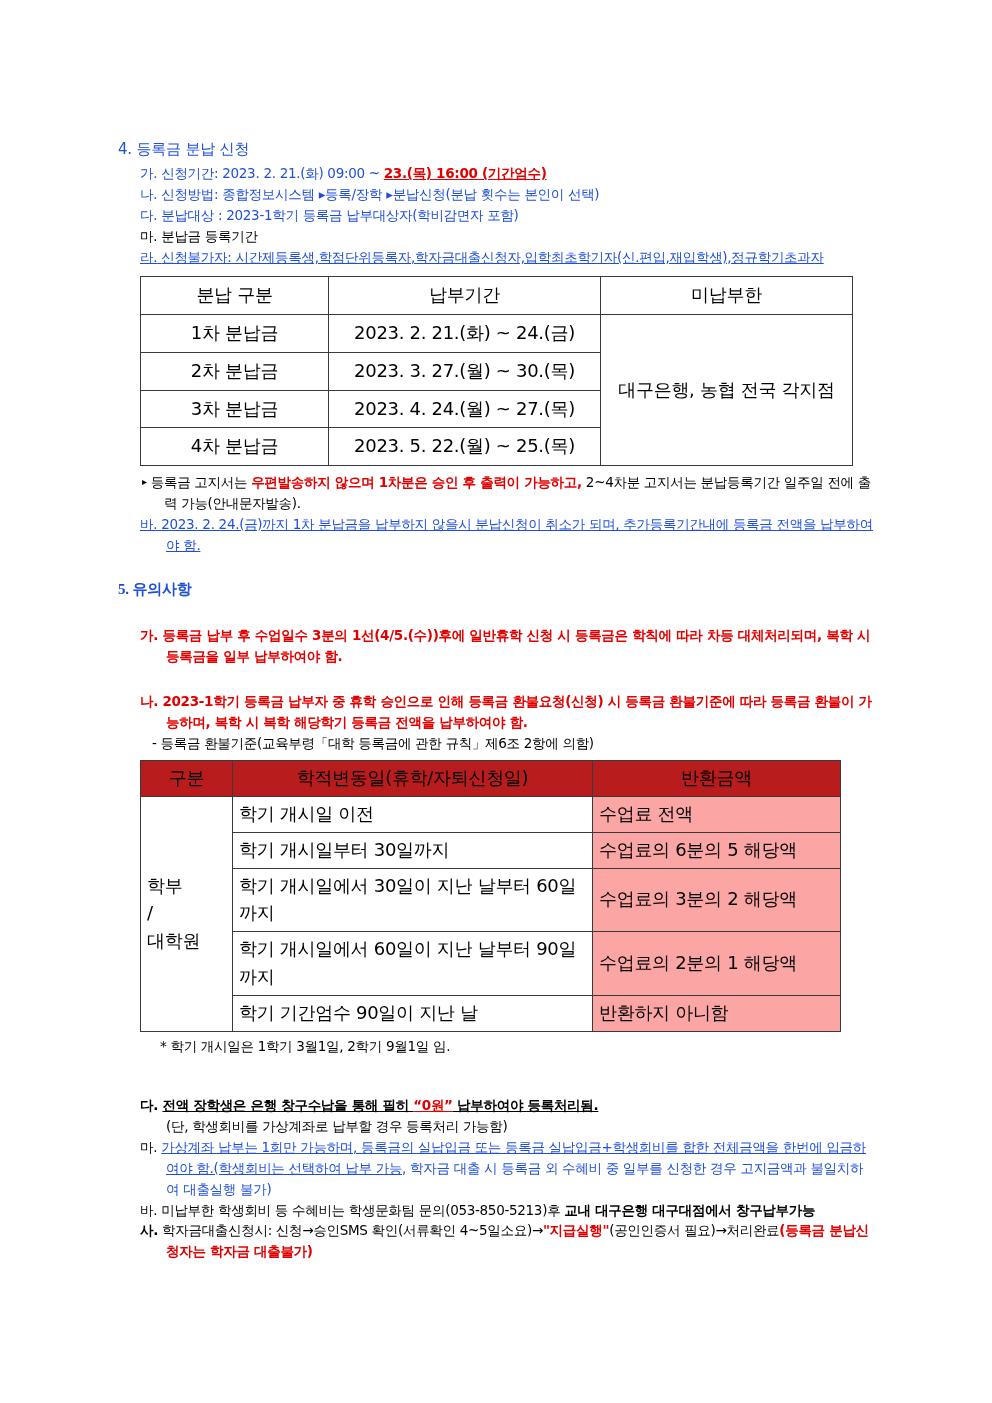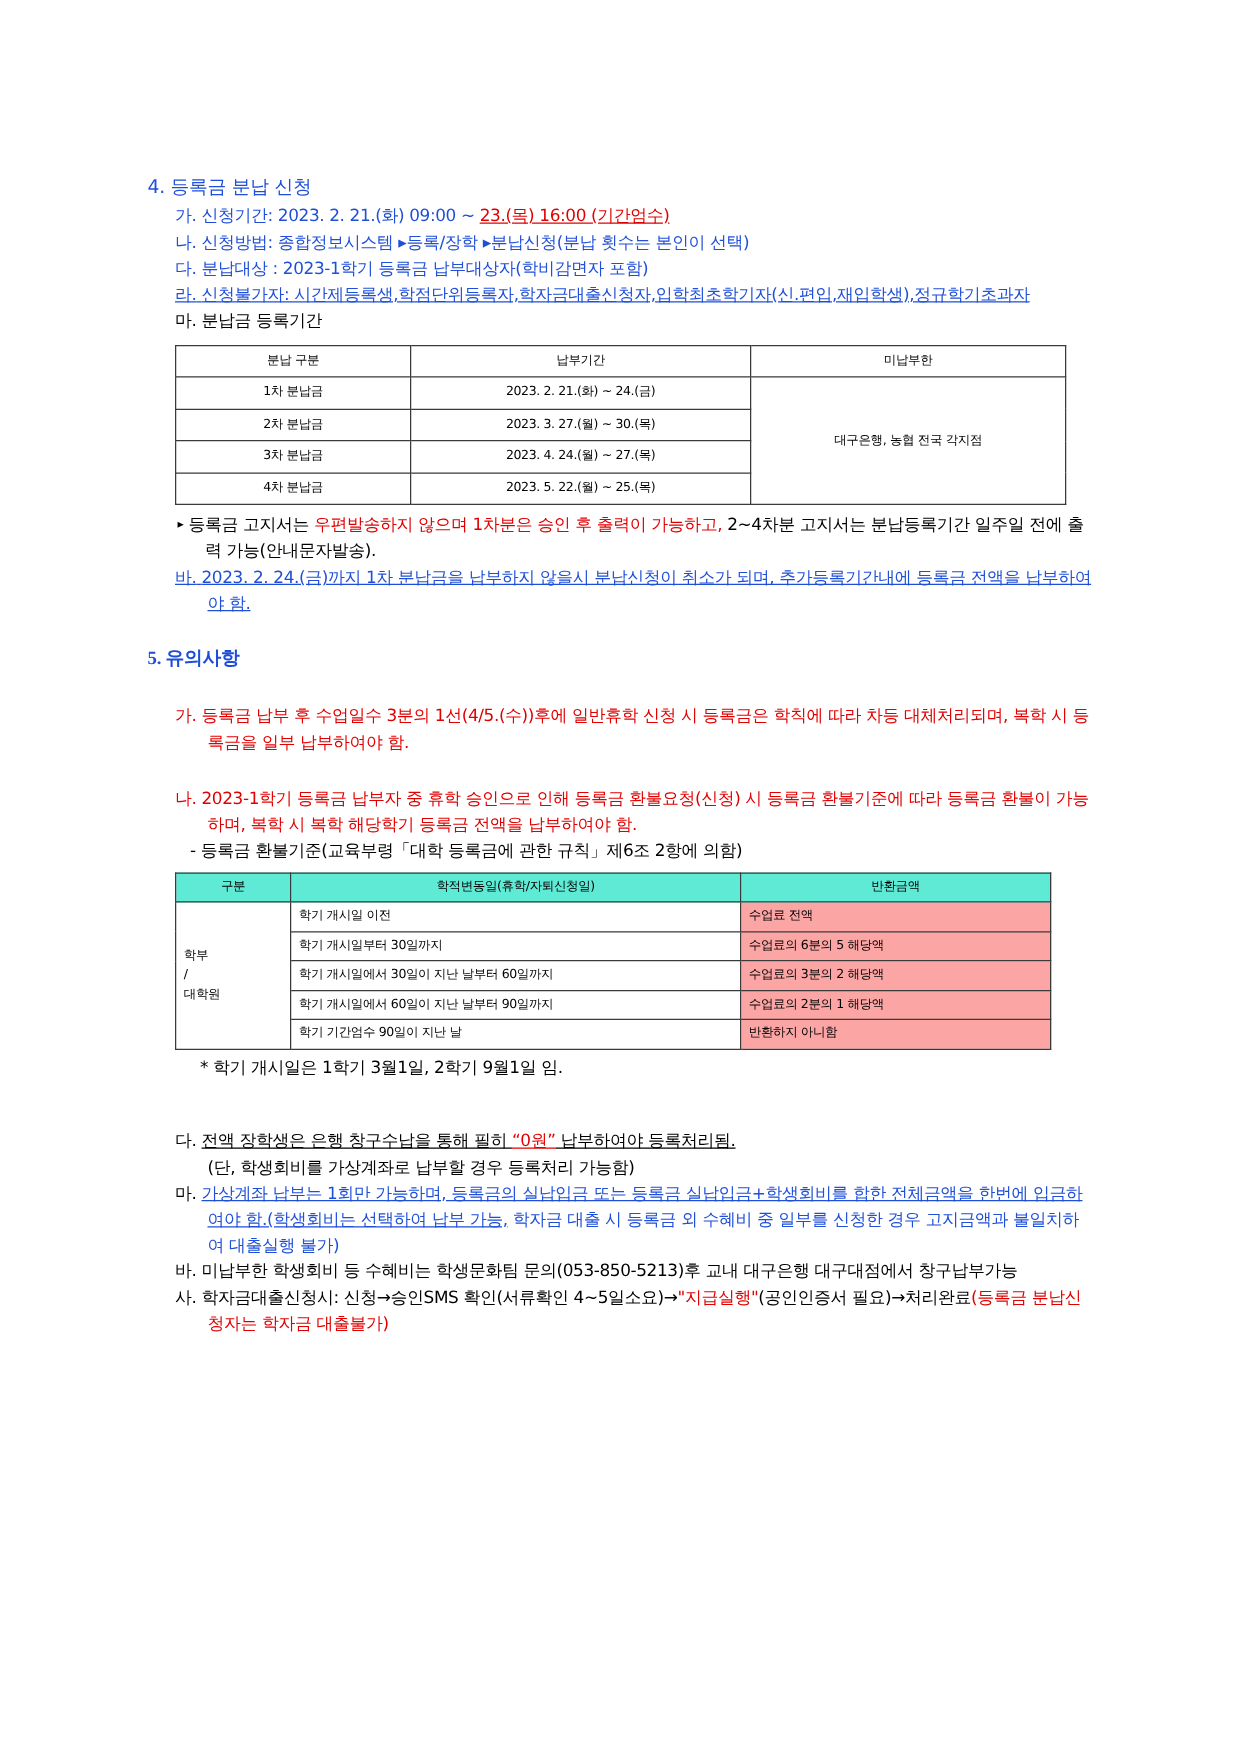--- a/index.html
+++ b/index.html
@@ -19,21 +19,21 @@
     position: relative;
     width: 992px;
     min-height: 1403px;
     box-sizing: border-box;
     padding: 138px 118px 40px 118px;
   }
   .blue { color: #1f4fd8; }
   .red  { color: #e10000; }
   .black { color: #000; }
   .u { text-decoration: underline; }
-  .b { font-weight: normal; margin-top: 24px; }
+  .b { font-weight: bold; margin-top: 24px; }
 
   
   .sec-title {
     font-size: 15px;
     margin-bottom: 2px;
     letter-spacing: -0.2px;
   }
   .sec-title.blue { color: #1f4fd8; }
   .sec-title.red { color: #1d4ed8; font-weight: bold; font-family: Liberation Serif, serif; }
 
@@ -55,21 +55,21 @@
     text-indent: -16px;
   }
   .dash-hang {
     padding-left: 48px;
     text-indent: -14px;
   }
 
   
   table {
     border-collapse: collapse;
-    font-size: 10px;
+    font-size: 18px;
   }
   .tbl1 {
     margin: 8px 0 6px 22px;
     width: 712px;
     table-layout: fixed;
   }
   .tbl1 td, .tbl1 th {
     border: 1px solid #3a3a3a;
     text-align: center;
     padding: 4px 2px 5px 2px;
@@ -87,21 +87,21 @@
   }
   .tbl2 td, .tbl2 th {
     border: 1px solid #3a3a3a;
     padding: 3px 6px 4px 6px;
     letter-spacing: -0.3px;
     font-weight: normal;
   }
   .tbl2 col.d1 { width: 92px; }
   .tbl2 col.d2 { width: 360px; }
   .tbl2 col.d3 { width: 248px; }
-  .tbl2 thead td { text-align: center; background: #5eead4; }
+  .tbl2 thead td { text-align: center; background: #b91c1c; }
   .tbl2 .gray { background: #fca5a5; }
   .tbl2 .ctr { text-align: left; }
   .tbl2 .lft { text-align: left; }
   .gap-m { height: 14px; }
   .gap-l { height: 22px; }
 
   .tri { font-size: 10px; vertical-align: 2px; }
 </style>
 </head>
 <body>
@@ -118,28 +118,28 @@
   <div class="line blue lvl1-hang">
     <span>나.</span>
     <span>신청방법: 종합정보시스템 ▸등록/장학 ▸분납신청(분납 횟수는 본인이 선택)</span>
   </div>
 
   <div class="line blue lvl1-hang">
     <span>다.</span>
     <span>분납대상 : 2023-1학기 등록금 납부대상자(학비감면자 포함)</span>
   </div>
 
+  <div class="line black lvl1-hang">
+    <span>마.</span>
+    <span>분납금 등록기간</span>
+  </div>
+
   <div class="line blue lvl1-hang u">
     <span>라.</span>
     <span>신청불가자: 시간제등록생,학점단위등록자,학자금대출신청자,입학최초학기자(신.편입,재입학생),정규학기초과자</span>
-  </div>
-
-  <div class="line black lvl1-hang">
-    <span>마.</span>
-    <span>분납금 등록기간</span>
   </div>
 
   <table class="tbl1">
     <colgroup>
         <col class="c1">
         <col class="c2">
         <col class="c3">
       </colgroup>
     <thead>
       <tr>

